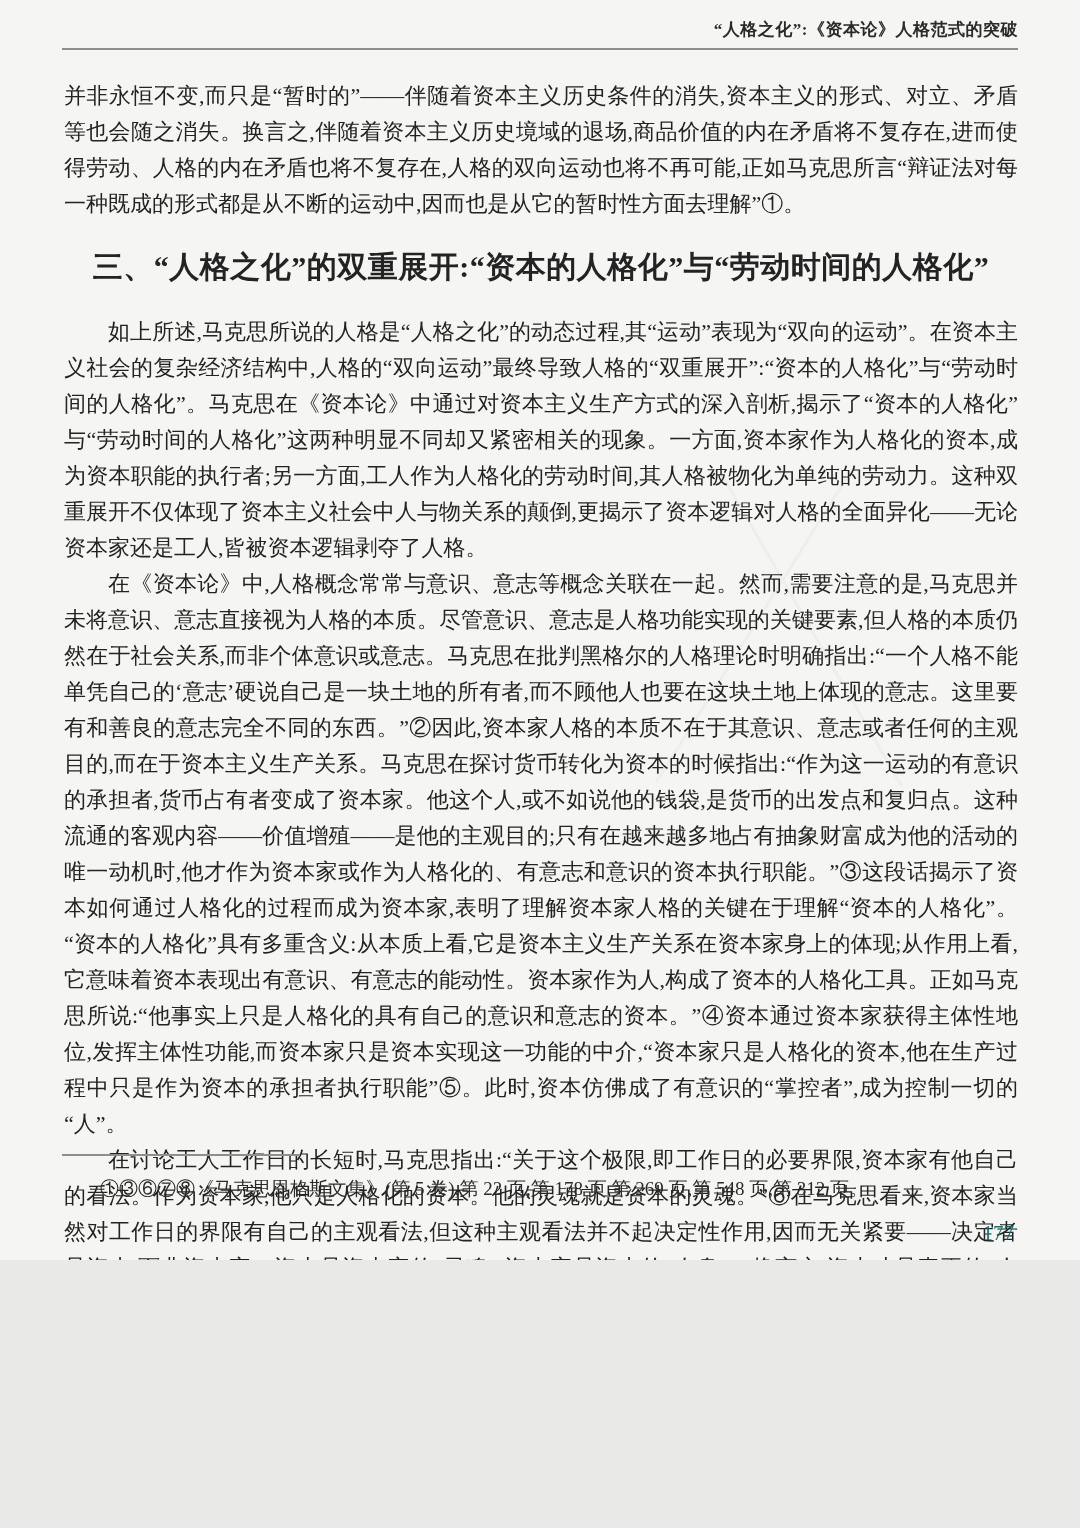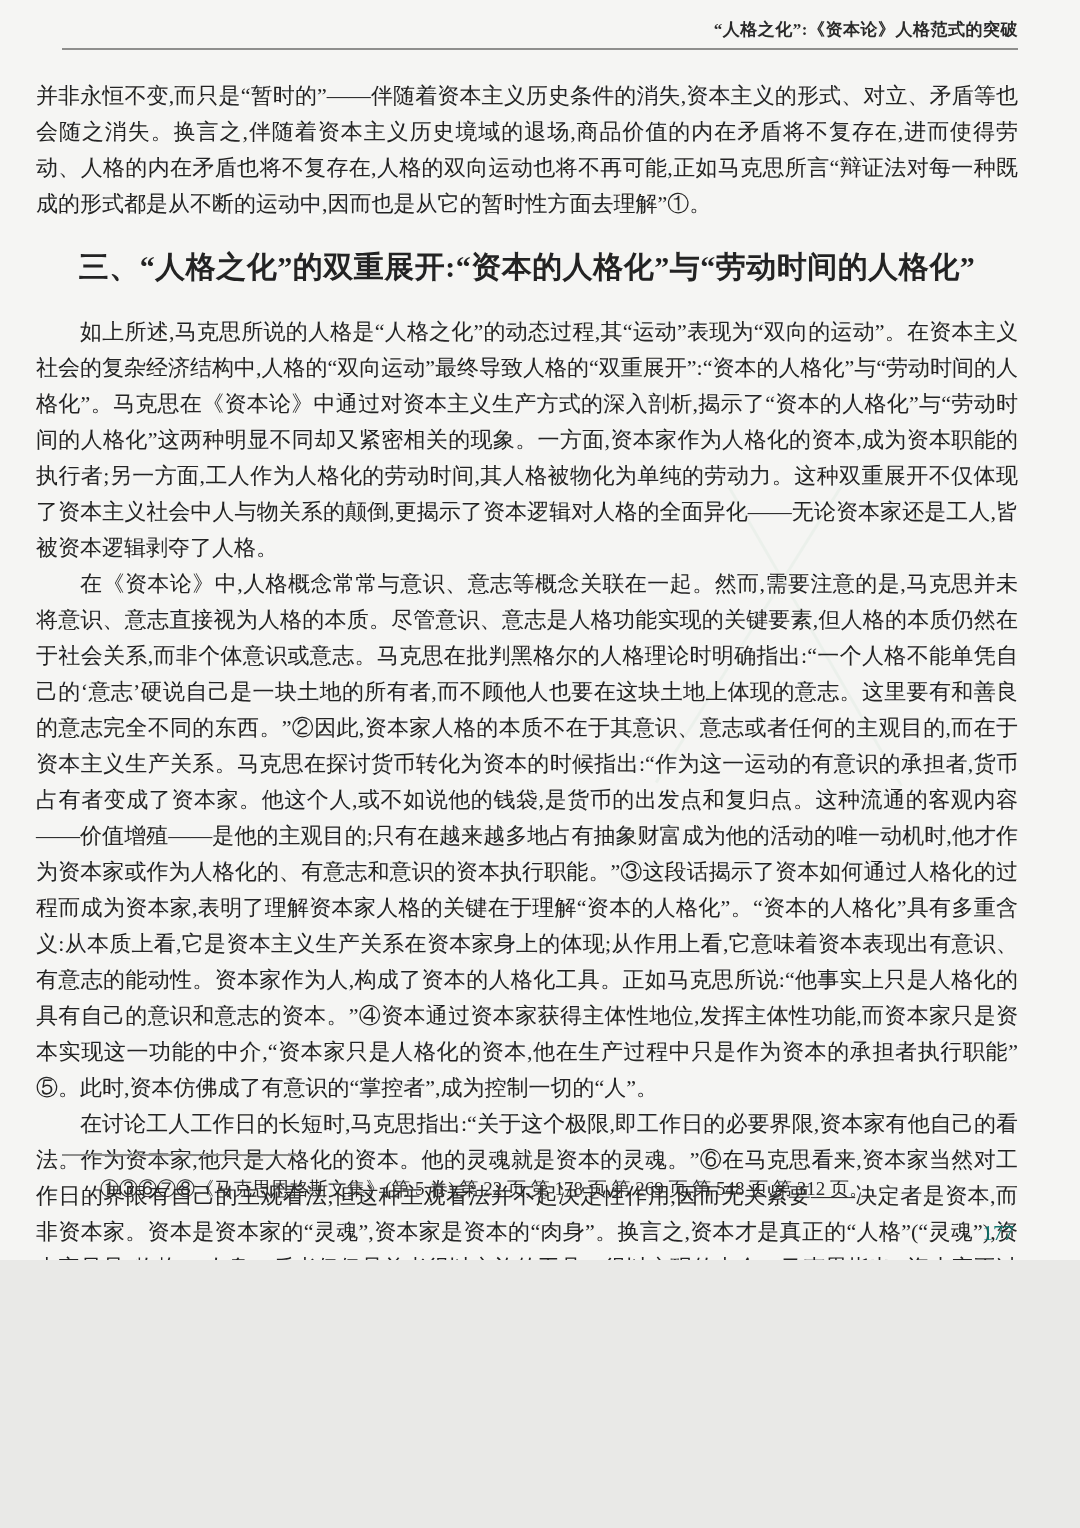--- a/index.html
+++ b/index.html
@@ -50,21 +50,21 @@
     line-height: 24px;
   }
   .header-rule {
     margin: 6px 62px 0 62px;
     border-bottom: 2px solid #8f8f8d;
     height: 0;
   }
 
   .body-text {
     position: relative;
-    margin: 28px 62px 0 36px;
+    margin: 28px 62px 0 64px;
     font-size: 22px;
     line-height: 36px;
     text-align: justify;
     text-justify: inter-ideograph;
   }
   .para {
     margin: 0;
     text-indent: 2em;
   }
   .para.no-indent {

